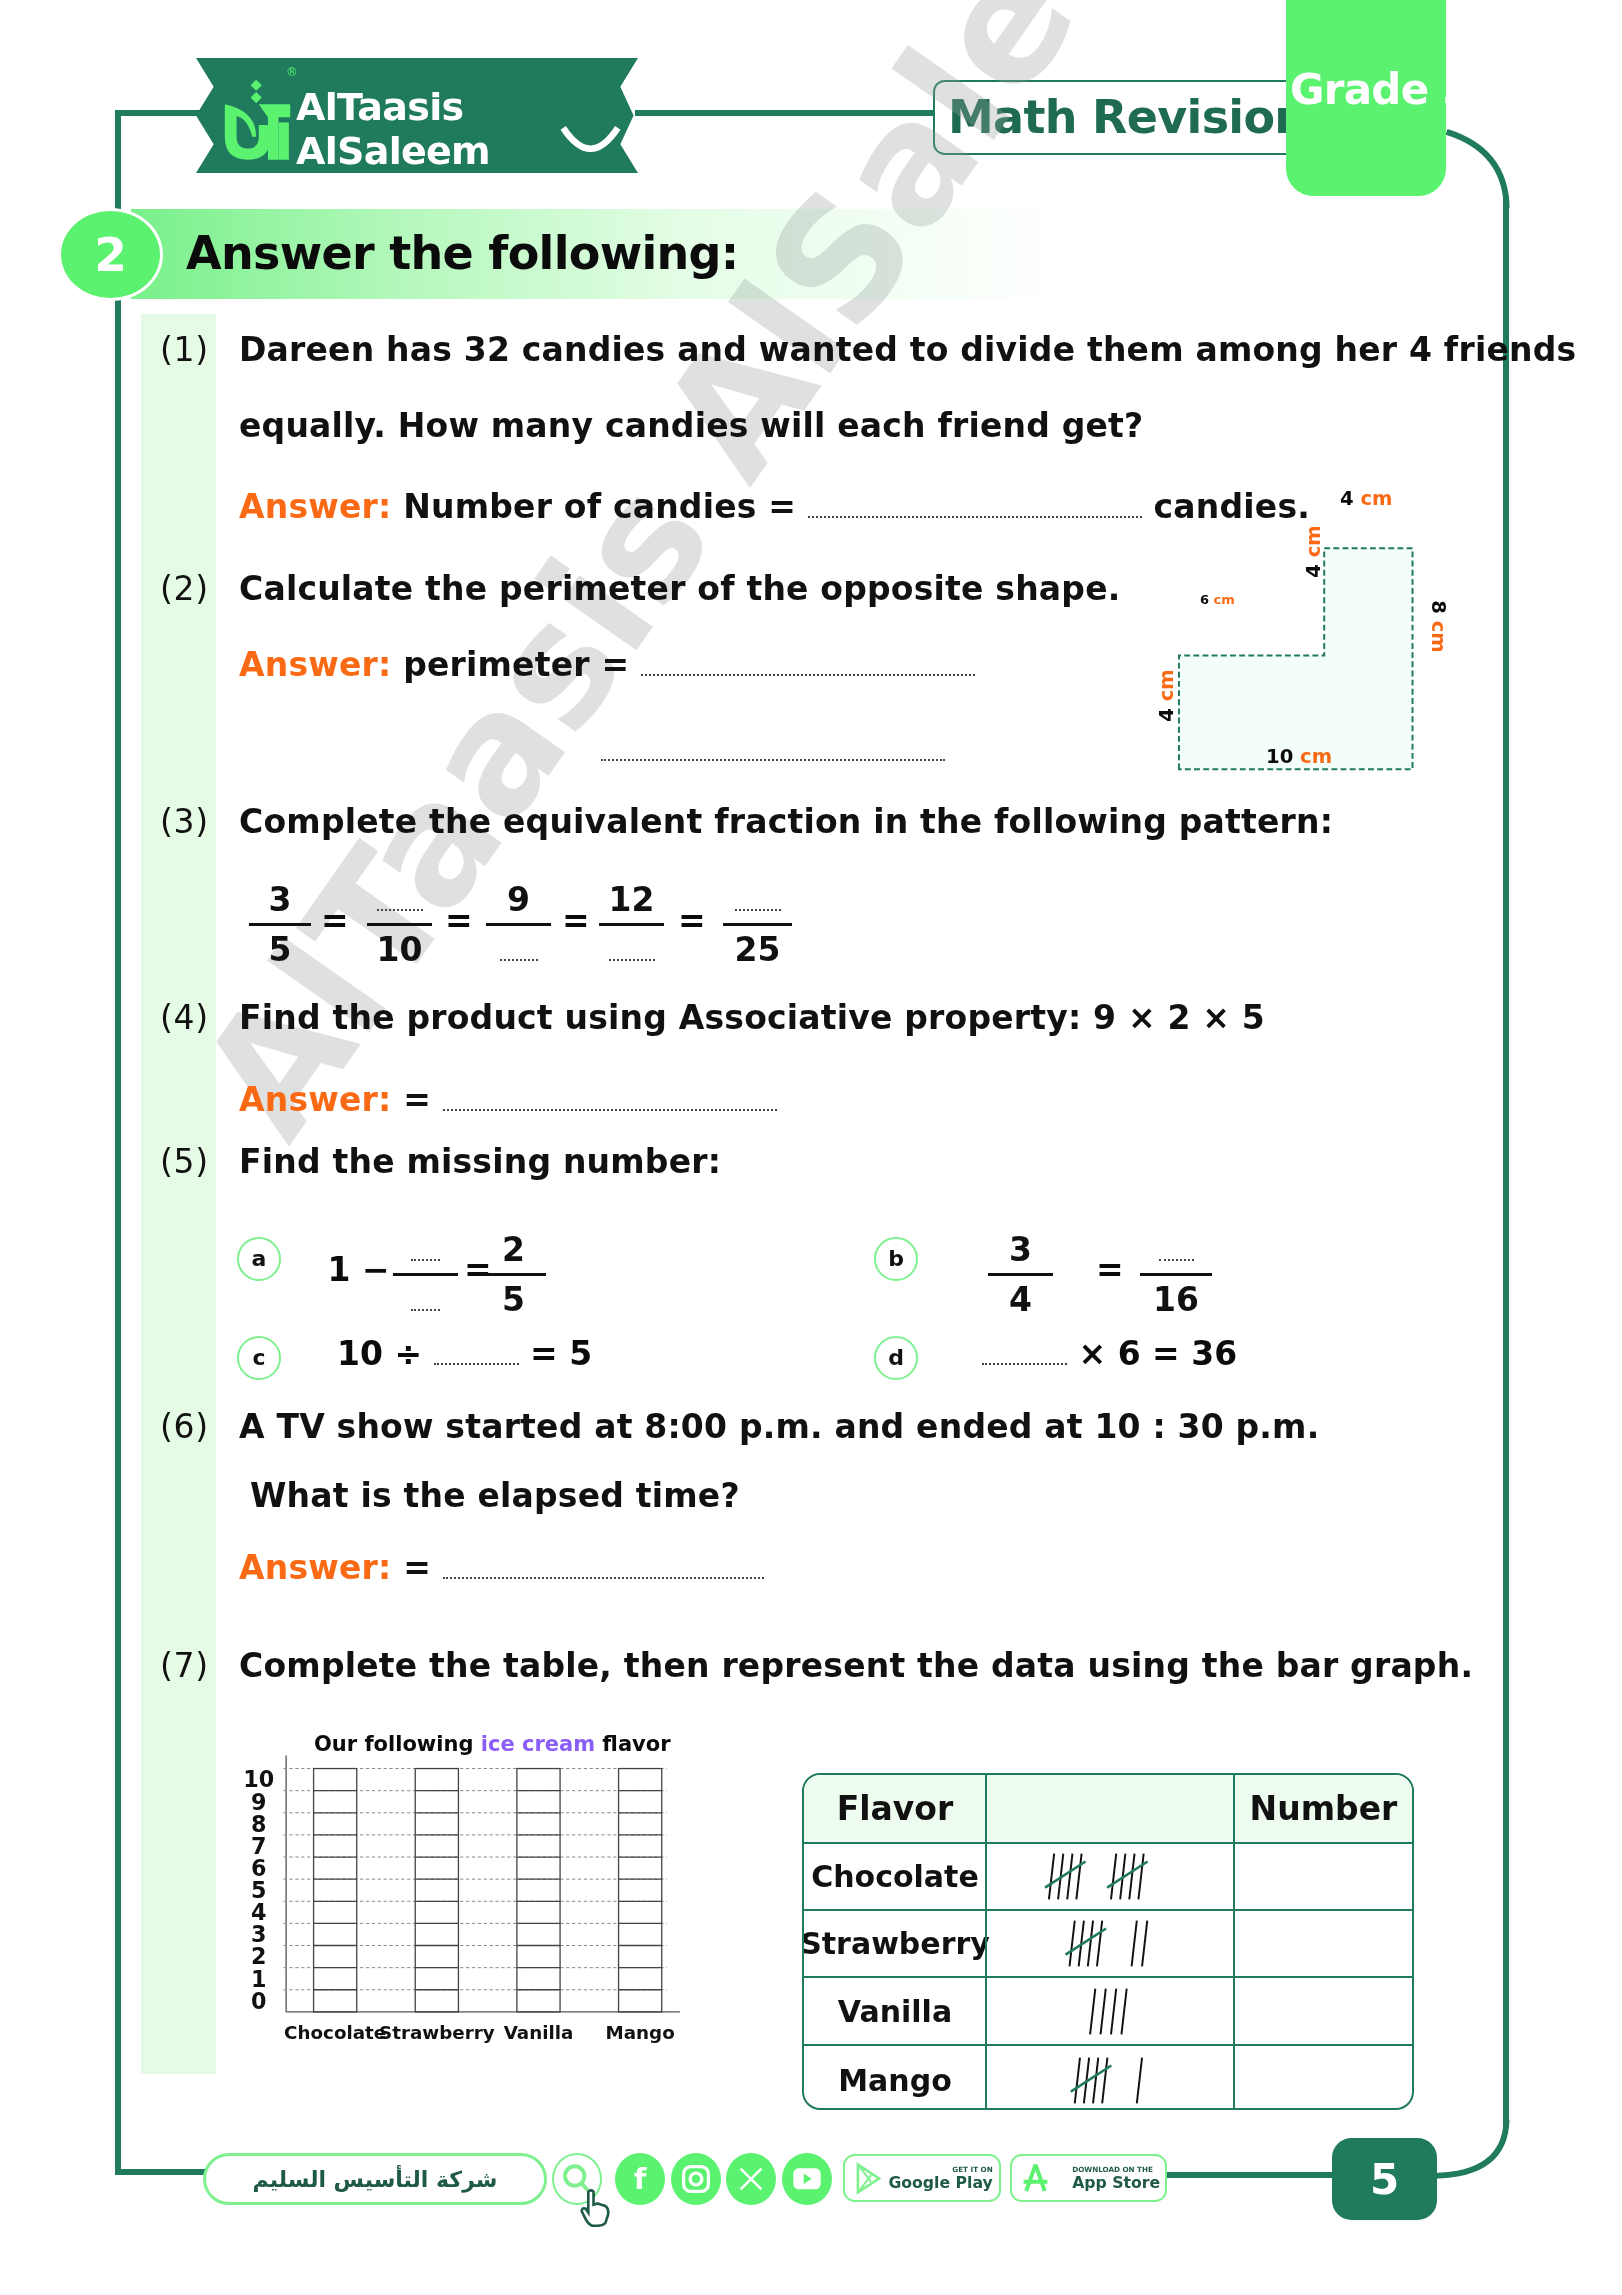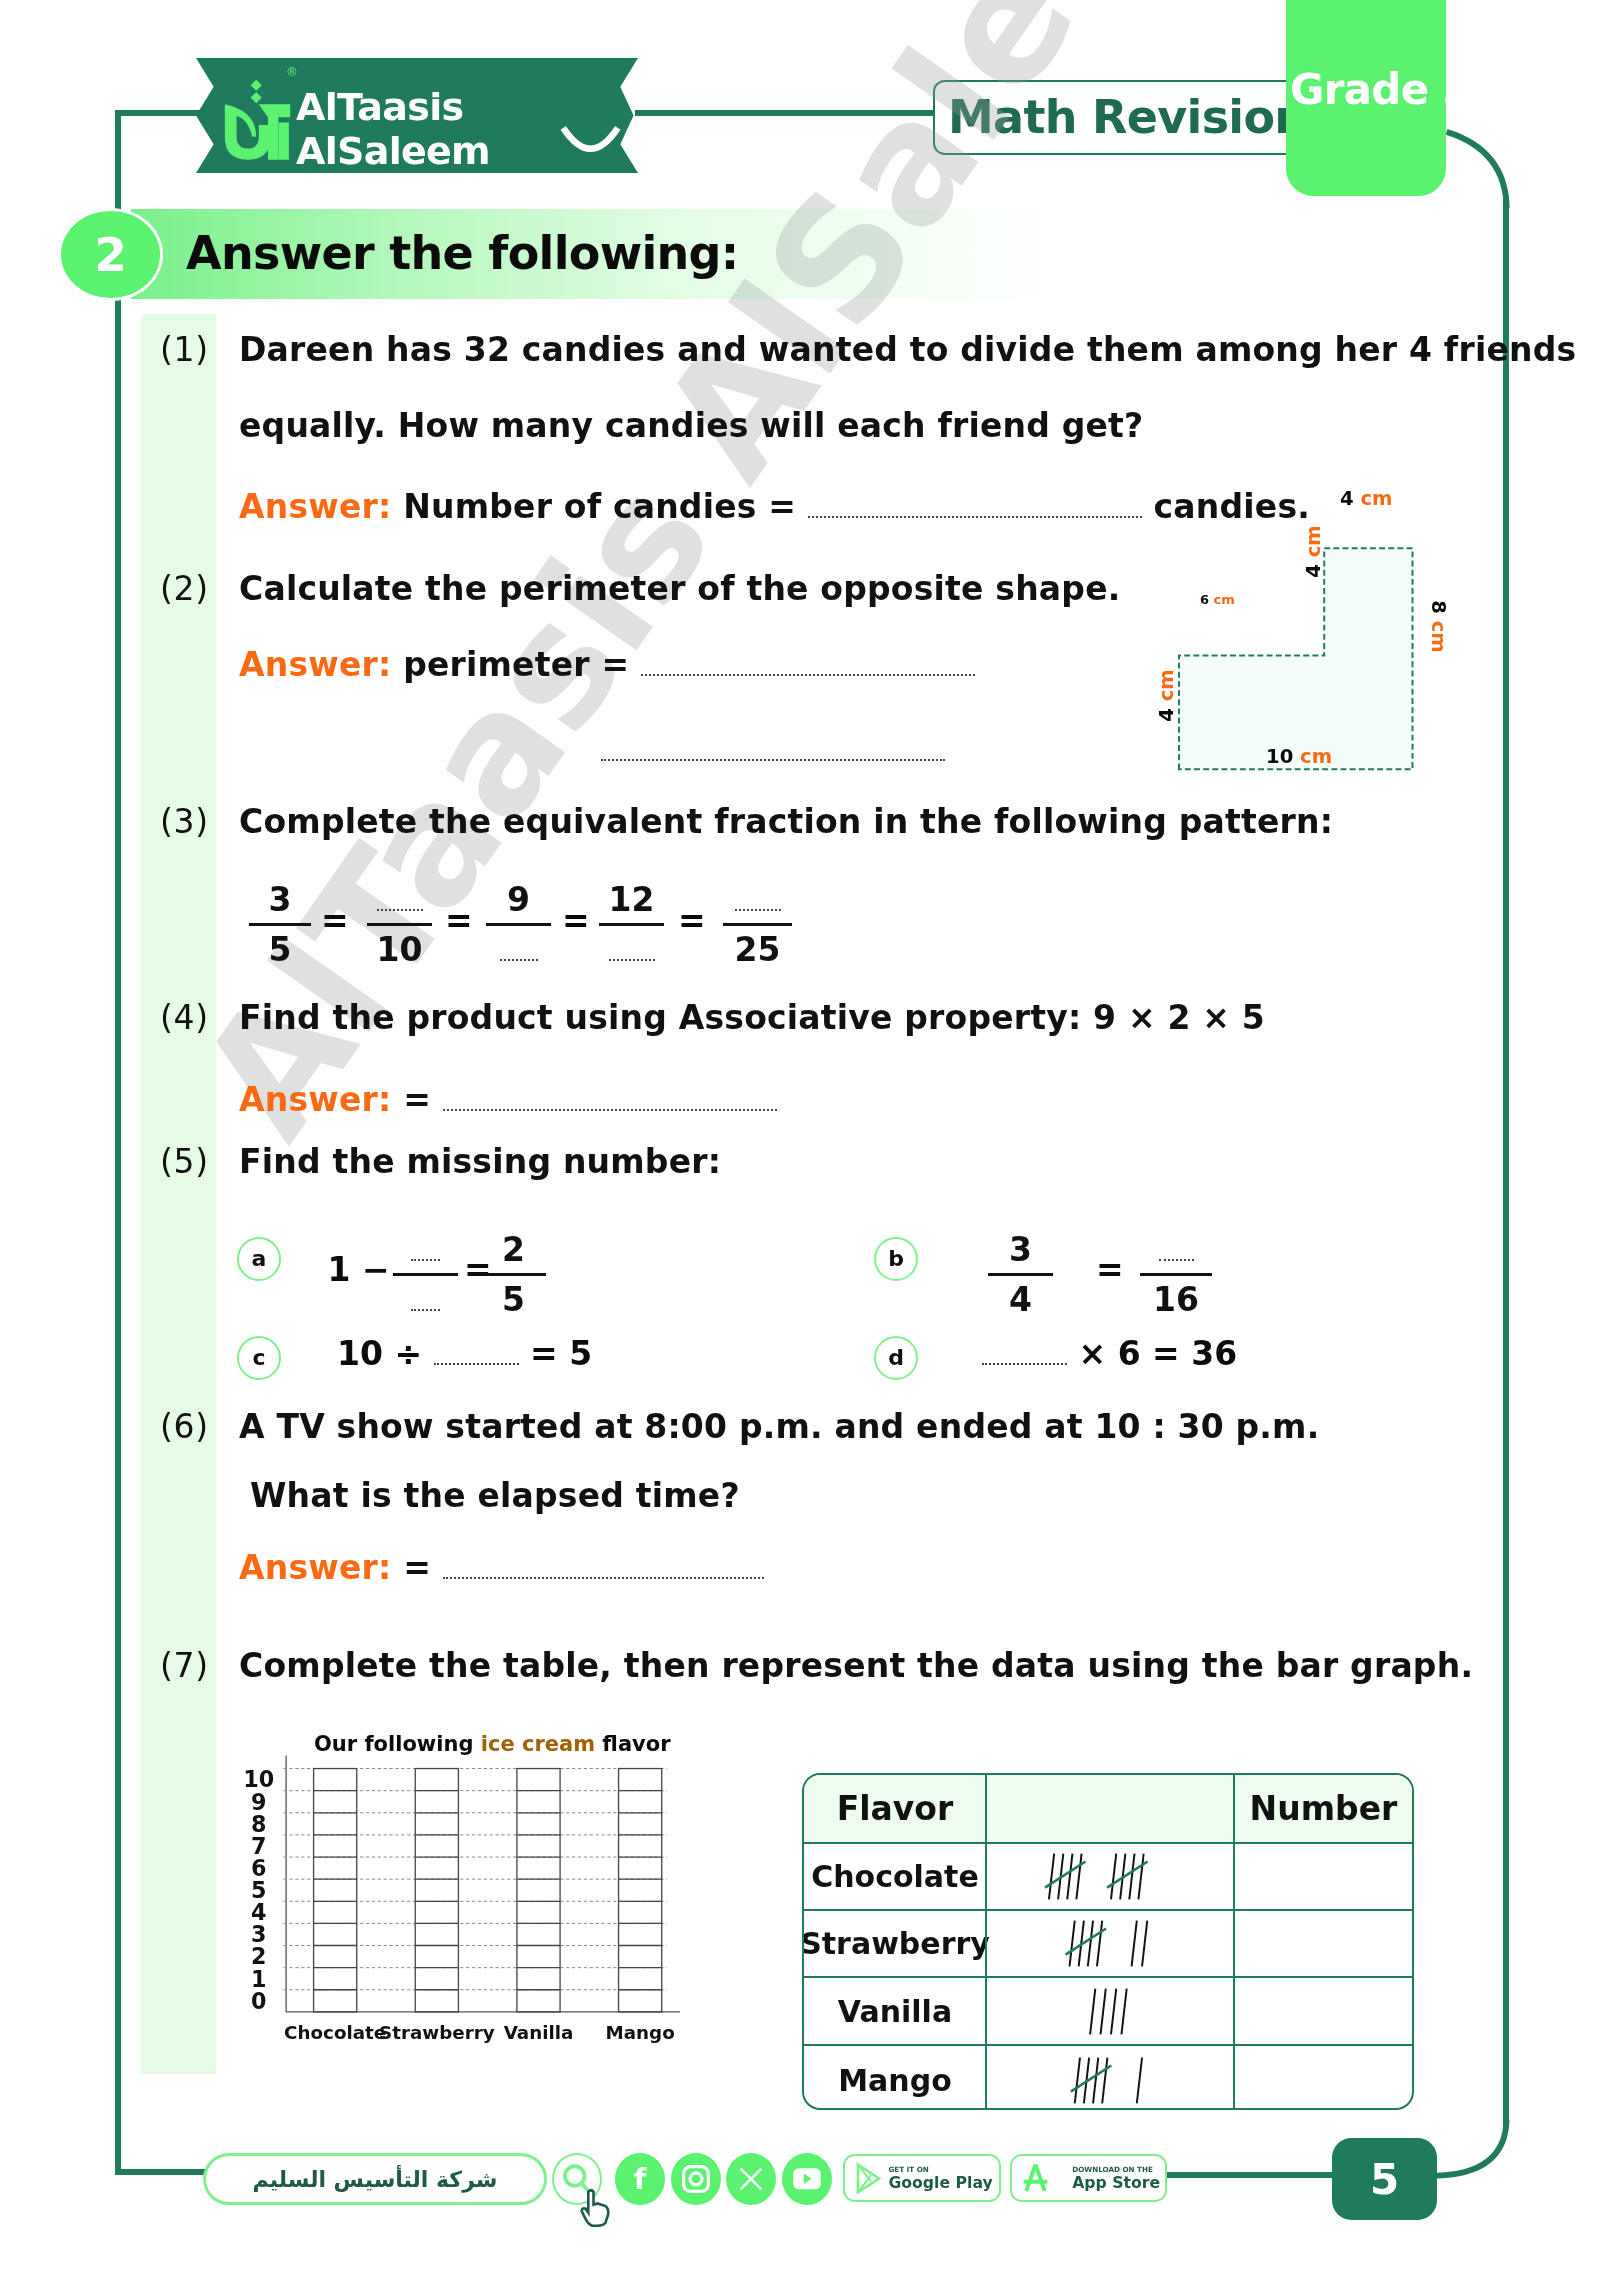--- a/index.html
+++ b/index.html
@@ -205,21 +205,21 @@
   <span class="answer-label">Answer:</span>
   <span>=</span>
   <span class="dots" style="width:321px;"></span>
 </div>
 
 <span class="q-num" style="top:1646px;">(7)</span>
 <span class="q-text" style="top:1646px;">Complete the table, then represent the data using the bar graph.</span>
 
 <div class="abs" style="left:222px; top:1714px; width:471px; height:393px;">
   <div class="abs bold" style="left:92px; top:18.3px; font-size:21px; white-space:nowrap;">
-    <span>Our following </span><span style="color:#a16207;">ice cream</span><span> flavor</span>
+    <span>Our following </span><span style="color:#8b5cf6;">ice cream</span><span> flavor</span>
   </div>
   <svg id="bar-graph-svg" class="abs" style="left:0; top:0;" width="471" height="393" viewBox="0 0 720 600">
       <line x1="98" y1="63" x2="98" y2="455" stroke="#555" stroke-width="2"></line>
       <line x1="98" y1="455" x2="700" y2="455" stroke="#555" stroke-width="2"></line>
       <text x="56" y="450.09090909090907" font-size="34" font-weight="bold" text-anchor="middle" fill="#111" font-family="DejaVu Sans, sans-serif">0</text>
       <line x1="94" y1="421.1818181818182" x2="680" y2="421.1818181818182" stroke="#888" stroke-width="1.5" stroke-dasharray="5,4"></line>
       <text x="56" y="416.27272727272725" font-size="34" font-weight="bold" text-anchor="middle" fill="#111" font-family="DejaVu Sans, sans-serif">1</text>
       <line x1="94" y1="387.3636363636364" x2="680" y2="387.3636363636364" stroke="#888" stroke-width="1.5" stroke-dasharray="5,4"></line>
       <text x="56" y="382.45454545454544" font-size="34" font-weight="bold" text-anchor="middle" fill="#111" font-family="DejaVu Sans, sans-serif">2</text>
       <line x1="94" y1="353.5454545454545" x2="680" y2="353.5454545454545" stroke="#888" stroke-width="1.5" stroke-dasharray="5,4"></line>
@@ -389,21 +389,21 @@
       <rect x="2" y="2" width="42" height="32" rx="8" fill="#fff"></rect>
       <path d="M18 10 L30 18 L18 26 Z" fill="#5af26f"></path>
     </svg>
   </div>
 
 <div class="store-badge" style="left:843px; top:2154px; width:158px;">
   <svg width="29" height="33" viewBox="0 0 44 50">
       <path d="M6 4 L38 25 L6 46 Z" stroke="#7ef08d" stroke-width="4" fill="none"></path>
       <path d="M6 4 L26 30 M6 46 L26 20" stroke="#7ef08d" stroke-width="3"></path>
     </svg>
-  <span style="margin-left:5.2px;">
+  <span style="margin-left:5.2px;text-align:right;">
       <span class="small">GET IT ON</span>
       <span class="big">Google Play</span>
     </span>
 </div>
 <div class="store-badge" style="left:1010px; top:2154px; width:157px;">
   <svg width="29" height="33" viewBox="0 0 44 50">
       <path d="M22 4 L8 44 M22 4 L36 44 M4 30 L40 30" stroke="#5af26f" stroke-width="6" fill="none"></path>
     </svg>
   <span style="margin-left:22px;">
       <span class="small">DOWNLOAD ON THE</span>

